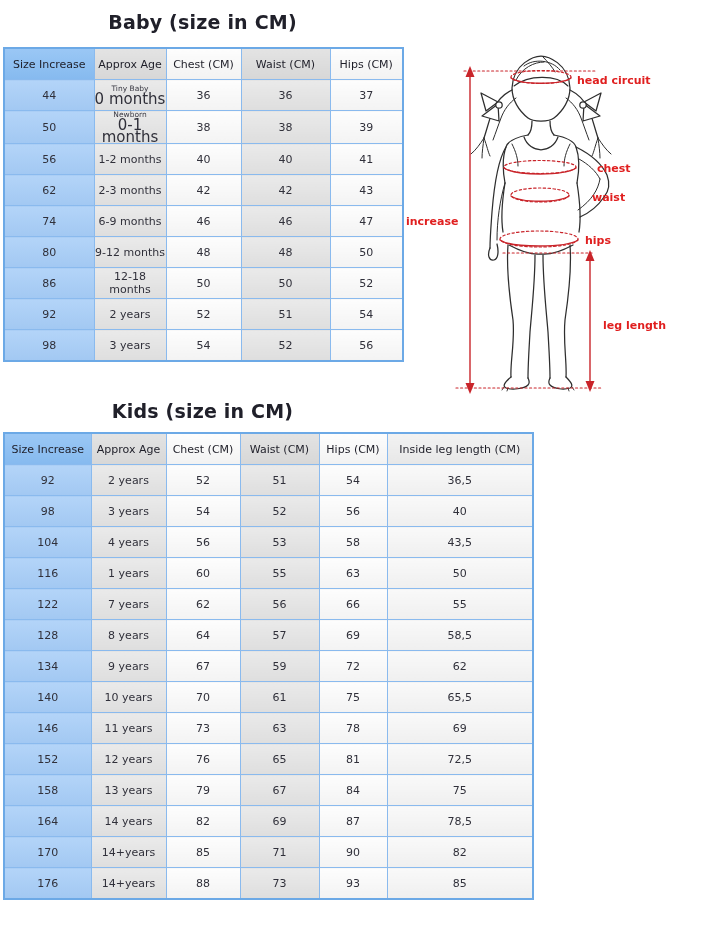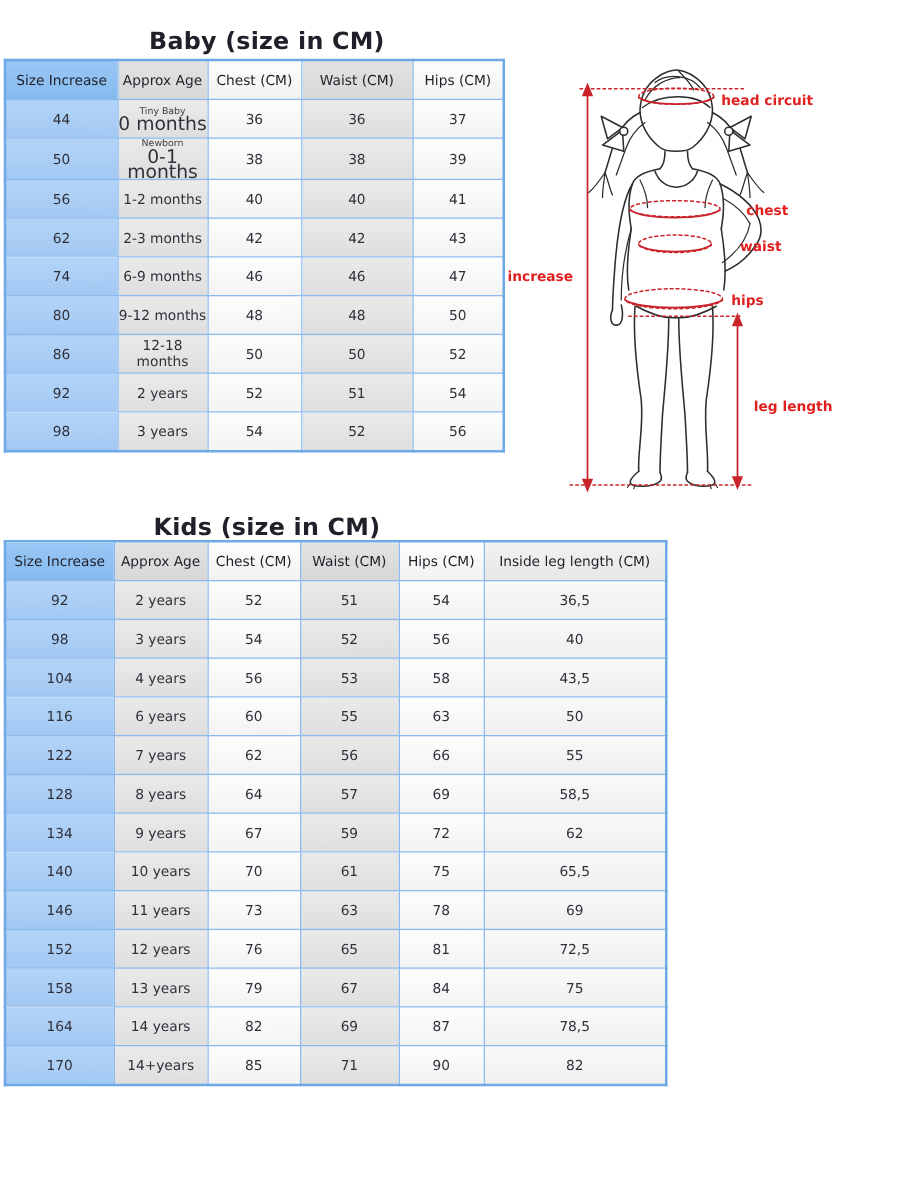--- a/index.html
+++ b/index.html
@@ -1,21 +1,21 @@
 <!DOCTYPE html>
 <html><head>
 <meta charset="utf-8">
 <style>
   html,body{margin:0;padding:0;}
   body{
     width:720px;height:949px;position:relative;background:#ffffff;
     font-family:"DejaVu Sans","Liberation Sans",sans-serif;color:#2b2b33;overflow:hidden;
   }
   .title{
-    position:absolute;margin:11px;text-align:center;
+    position:absolute;margin:0;text-align:center;
     font-size:19px;font-weight:800;color:#20202a;letter-spacing:.2px;
   }
   .baby-title{left:3px;width:399px;top:11px;}
   .kids-title{left:3px;width:399px;top:400px;}
 
   table.size-table{
     position:absolute;border-collapse:collapse;table-layout:fixed;
     border:2px solid #6ca9e6;
   }
   .baby-tbl{left:3px;top:47px;width:399px;}
@@ -277,21 +277,21 @@
         <tr>
           <td class="c0">104</td>
           <td class="c1">4 years</td>
           <td class="c2">56</td>
           <td class="c3">53</td>
           <td class="c4">58</td>
           <td class="c5">43,5</td>
         </tr>
         <tr>
           <td class="c0">116</td>
-          <td class="c1">6 years</td>
+          <td class="c1">1 years</td>
           <td class="c2">60</td>
           <td class="c3">55</td>
           <td class="c4">63</td>
           <td class="c5">50</td>
         </tr>
         <tr>
           <td class="c0">122</td>
           <td class="c1">7 years</td>
           <td class="c2">62</td>
           <td class="c3">56</td>
@@ -355,16 +355,24 @@
           <td class="c5">78,5</td>
         </tr>
         <tr>
           <td class="c0">170</td>
           <td class="c1">14+years</td>
           <td class="c2">85</td>
           <td class="c3">71</td>
           <td class="c4">90</td>
           <td class="c5">82</td>
         </tr>
+        <tr>
+          <td class="c0">176</td>
+          <td class="c1">14+years</td>
+          <td class="c2">88</td>
+          <td class="c3">73</td>
+          <td class="c4">93</td>
+          <td class="c5">85</td>
+        </tr>
       </tbody>
   </table>
 
 </div>
 
 </body></html>

